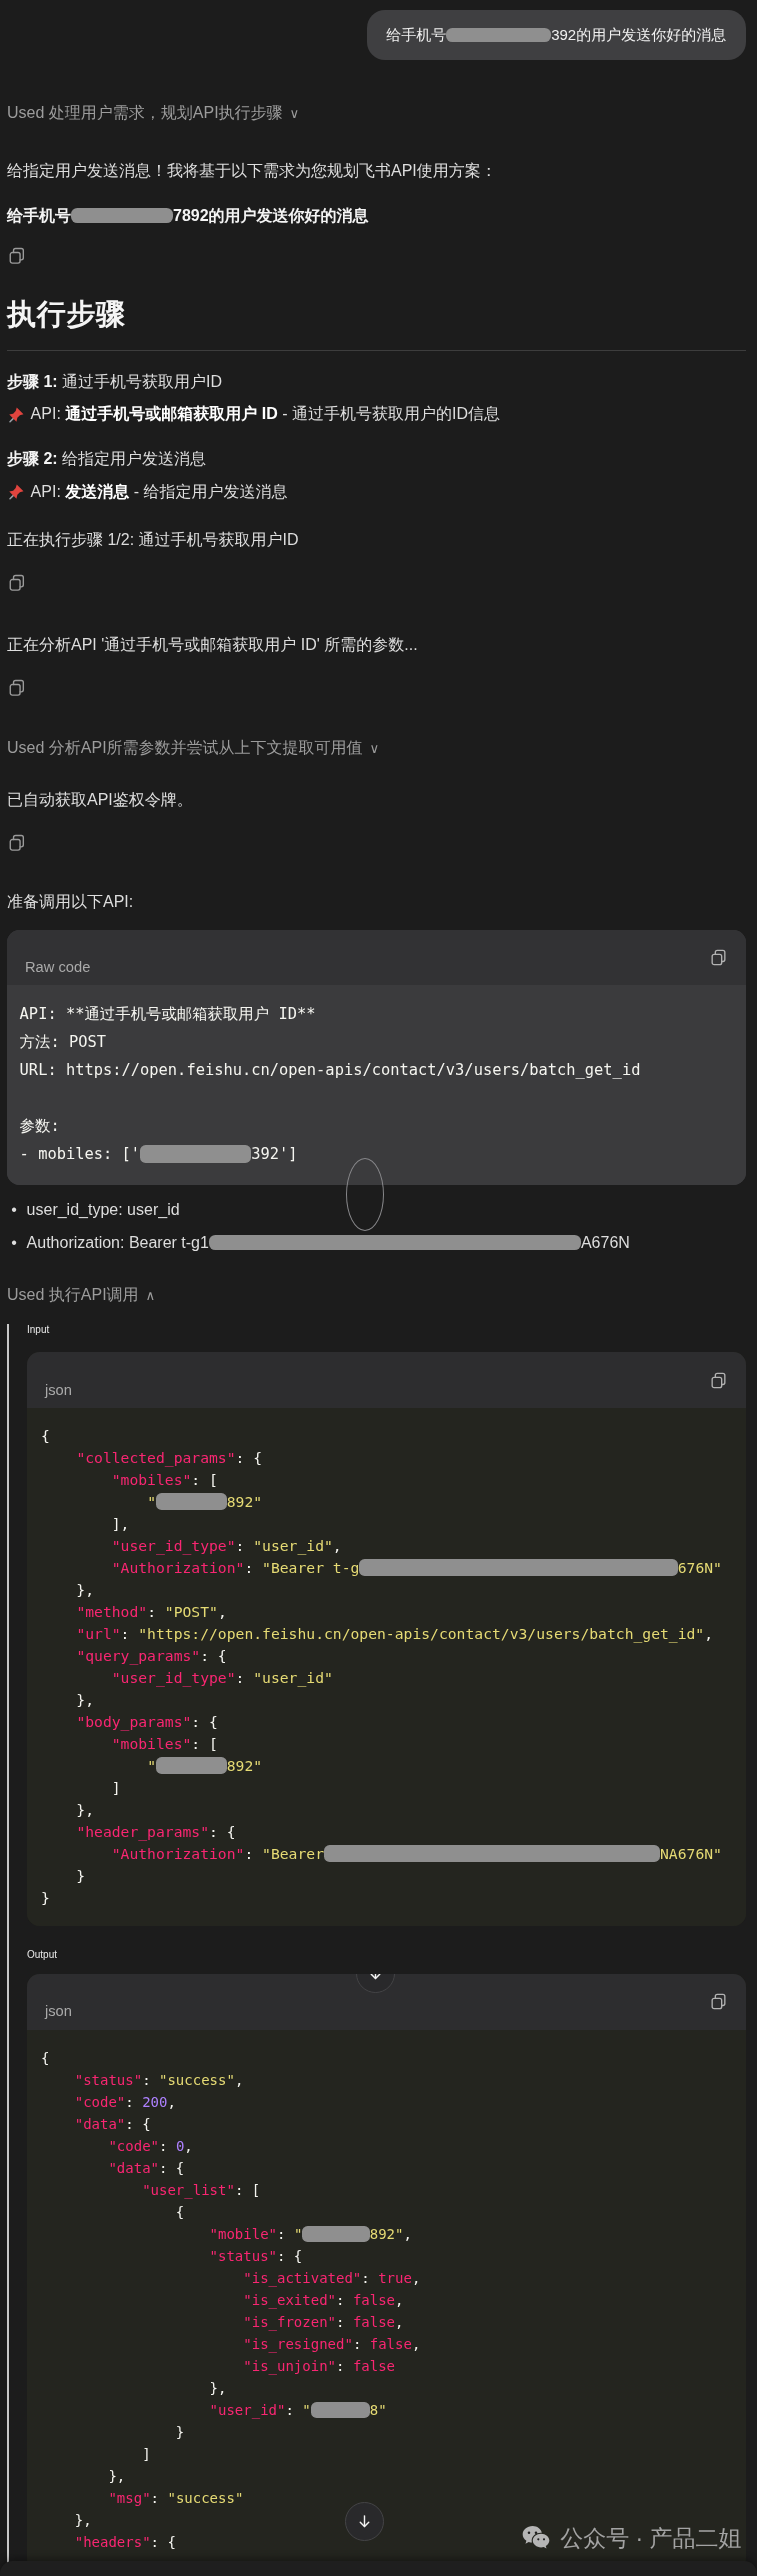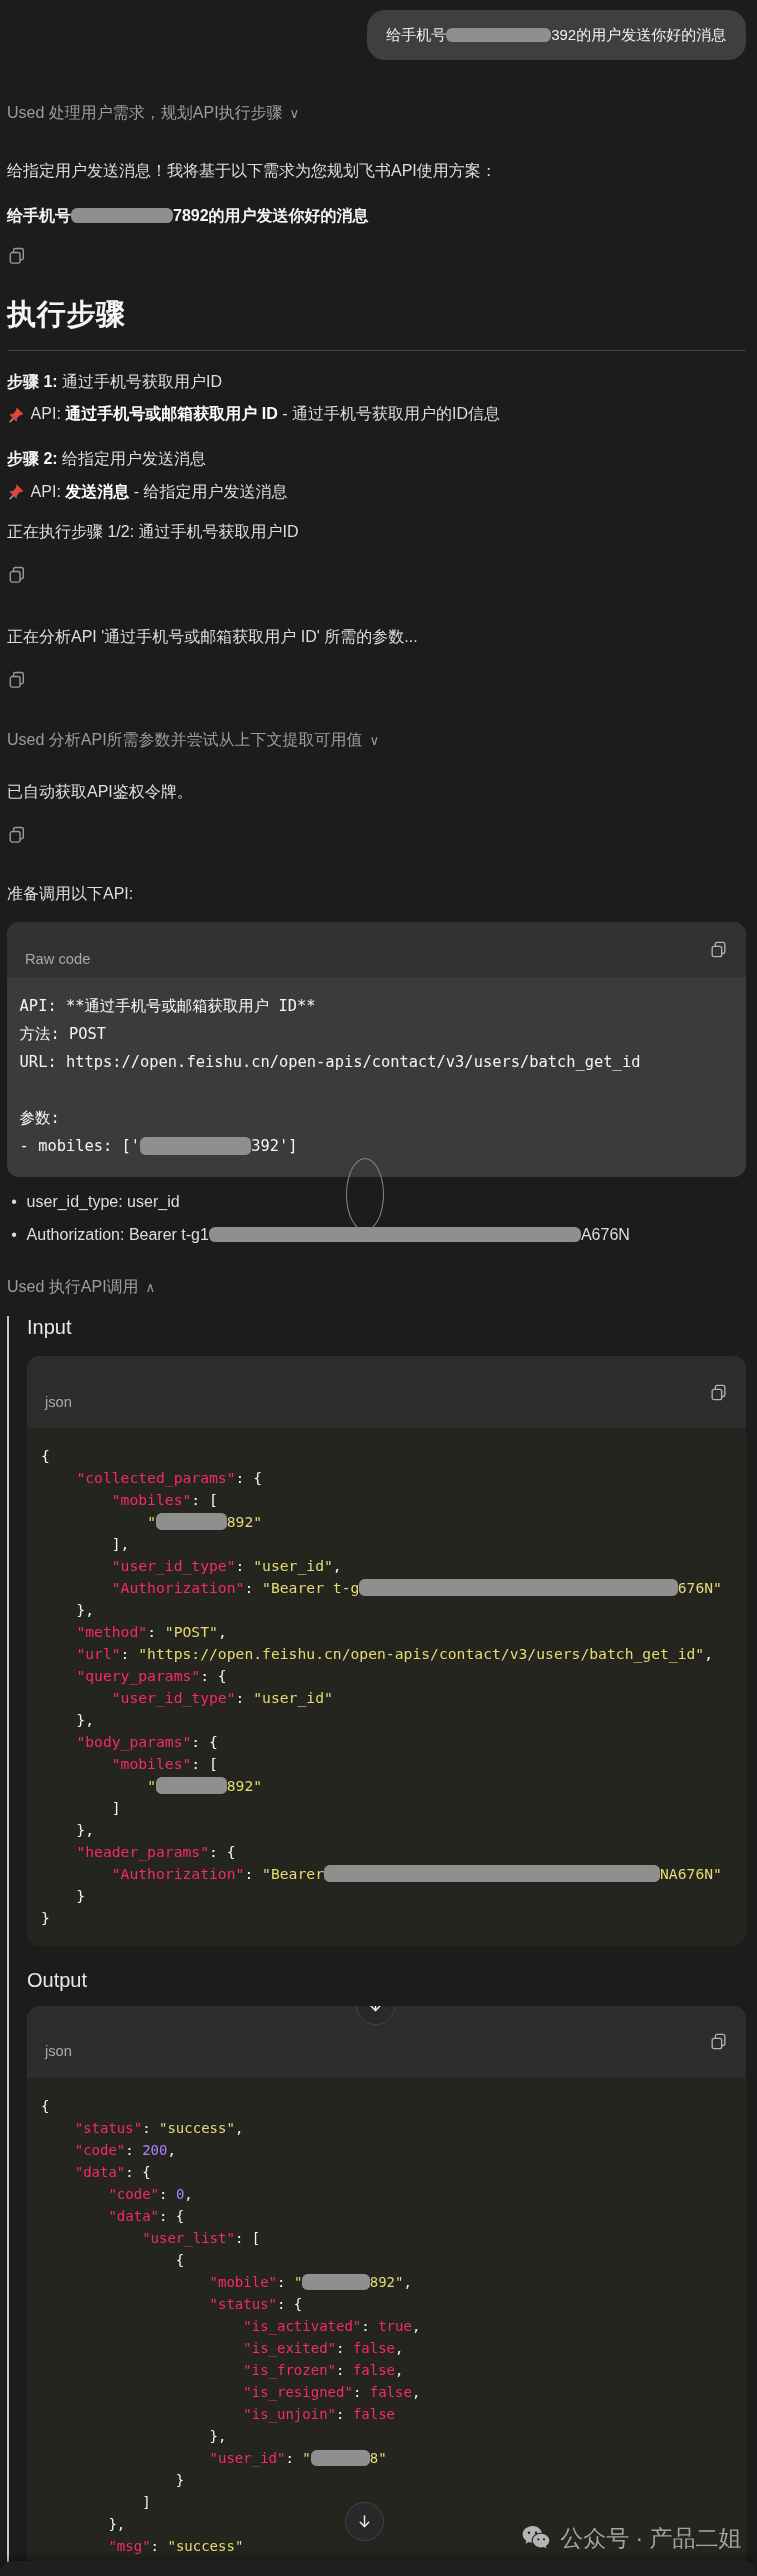--- a/index.html
+++ b/index.html
@@ -43,41 +43,41 @@
         justify-content:space-between; padding:0 18px; }
   .card-head .lang { color:#aaaaaa; font-size:14.7px;margin-top:19px; }
   .card-head .copy-ic { cursor:pointer; display:flex; }
   .card-head .copy-ic svg { width:19px; height:19px; }
 
   pre.code { font-family:"DejaVu Sans Mono","Liberation Mono",monospace; white-space:pre; }
   .raw-body { background:#3b3b3d; padding:15.4px 12.6px 17px 12.6px; }
   .raw-body pre.code { font-size:15.4px; line-height:28px; color:#ebebe6; }
 
   .json-card { background:#24251f; }
-  .json-card .card-head { background:#2d2d2f; height:72px; }
+  .json-card .card-head { background:#2d2d2f; height:56px; }
   .json-body { background:#24251f; padding:17px 14px 17px 14px; }
   .json-body pre.code { font-size:14.7px; line-height:22px; color:#f5f5f0; }
   .json-body.tight pre.code { font-size:14px; line-height:22px; }
 
   .tok-p { color:#f5f5f0; }
   .tok-k { color:#f92672; }
   .tok-s { color:#e6db74; }
   .tok-n { color:#ae81ff; }
   .tok-b { color:#f92672; }
   .tok-r { background:#8f8f8f; border-radius:5.6px; }
 
   
   .bullets { margin-top:11.2px; }
   .bullet-item { display:flex; align-items:baseline; gap:9.8px; font-size:16px; color:#dedede;
                  margin-top:5.6px; line-height:1.7; padding-left:4.2px; }
   .bullet-item .dot { font-size:16px; }
 
   
   .exec-section { margin-top:18px; border-left:2.1px solid #c9c9c9; padding-left:18px; }
-  .io-label { color:#e9e9e9; font-size:20px; font-weight:500; }
+  .io-label { color:#e9e9e9; font-size:10px; font-weight:500; }
   .io-label.out { margin-top:22.4px; }
   .exec-section .code-card { position:relative; }
 
   .scroll-circle { position:absolute; width:39px; height:39px; border-radius:50%;
       background:#29292b; border:0.7px solid #444446; display:flex; align-items:center;
       justify-content:center; cursor:pointer; z-index:5; }
   .scroll-circle svg { width:17px; height:17px; }
   .circle-on-card { top:-19.6px; left:329px; }
   .circle-float { left:345px; top:2502px; }
 
@@ -134,21 +134,21 @@
     <b>步骤 2:</b><span> 给指定用户发送消息</span>
   </div>
   <div class="api-line">
     <svg class="pin" viewBox="0 0 24 24">
       <line x1="4" y1="21" x2="9.5" y2="15.5" stroke="#9aa0a6" stroke-width="2" stroke-linecap="round"></line>
       <path d="M13 2 L22 11 L17.2 12.4 L13.8 15.8 L12.6 21 L8 16.4 L3 11.4 L8.2 10.2 L11.6 6.8 Z" fill="#e0443e"></path>
     </svg>
     <span><span>API: </span><b>发送消息</b><span> - 给指定用户发送消息</span></span>
   </div>
 
-  <div class="para" style="margin-top:17px;">正在执行步骤 1/2: 通过手机号获取用户ID</div>
+  <div class="para" style="margin-top:25px;">正在执行步骤 1/2: 通过手机号获取用户ID</div>
 
   <div class="copy-btn">
     <svg viewBox="0 0 24 24" fill="none" stroke="#9a9a9a" stroke-width="1.7" stroke-linecap="round">
       <rect x="4" y="8" width="12" height="13" rx="2.5"></rect>
       <path d="M8 8V5.5A2.5 2.5 0 0 1 10.5 3h7A2.5 2.5 0 0 1 20 5.5v9a2.5 2.5 0 0 1-2.5 2.5H16"></path>
     </svg>
   </div>
 
   <div class="para" style="margin-top:39px;">正在分析API '通过手机号或邮箱获取用户 ID' 所需的参数...</div>
 

